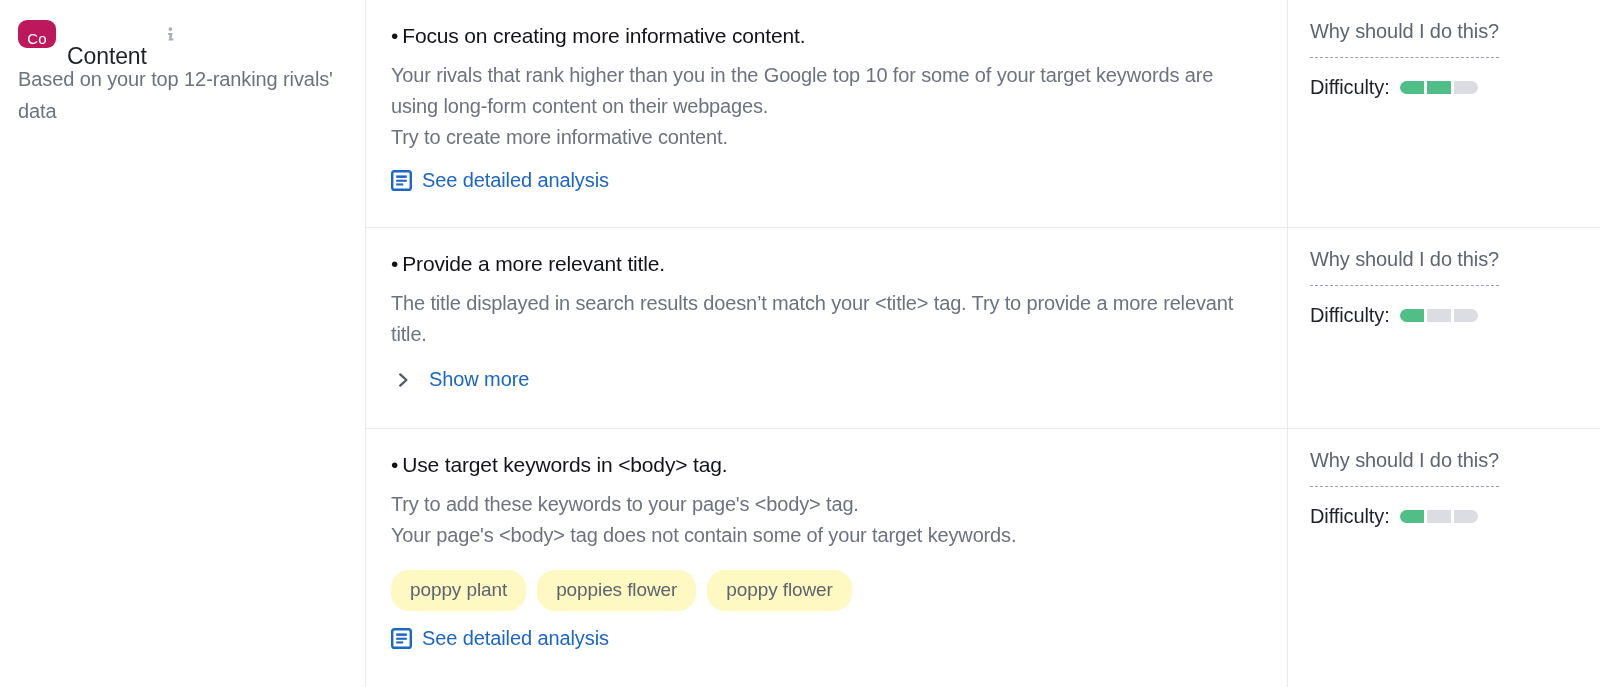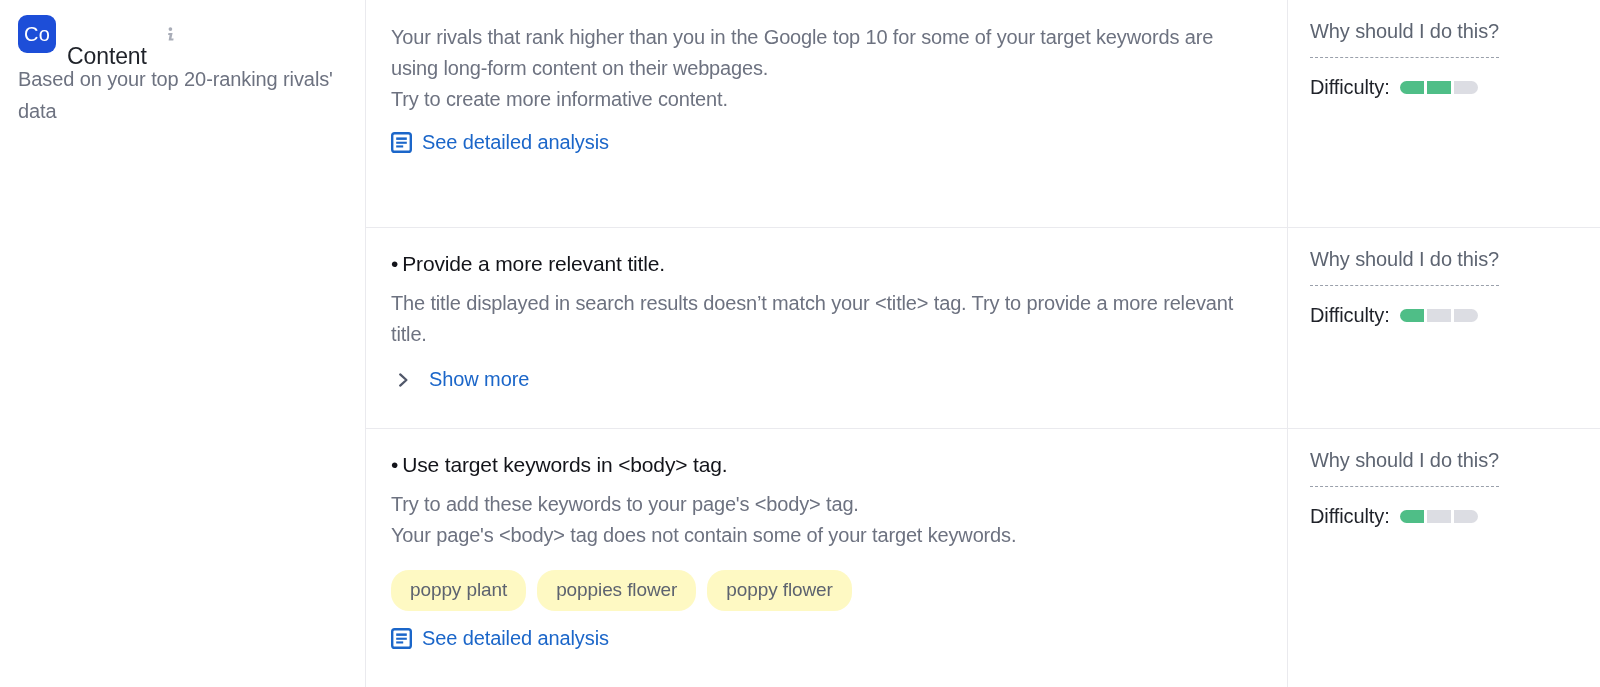--- a/index.html
+++ b/index.html
@@ -31,26 +31,26 @@
     padding: 14px 20px 0 18px;
   }
   .cat-head {
     display: flex;
     align-items: center;
     gap: 11px;
     height: 40px;
   }
   .cat-badge {
     width: 38px;
-    height: 38px;
+    height: 28px;
     flex: 0 0 38px;
     border-radius: 9px;
-    background: #1d4ed8;
+    background: #be185d;
     color: #ffffff;
-    font-size: 20px;
+    font-size: 15px;
     line-height: 38px;
     text-align: center;
     letter-spacing: 0.2px;
   }
   .cat-title {
     font-size: 23px;
     color: #1f2229;
     letter-spacing: -0.1px;
     white-space: nowrap;
     margin-top: 44px;
@@ -214,27 +214,30 @@
     <div class="cat-head">
       <div class="cat-badge">Co</div>
       <div class="cat-title">Content</div>
       <span class="info-icon">
         <svg viewBox="0 0 16 18" width="16" height="18" aria-hidden="true">
           <circle cx="8.4" cy="3.1" r="1.85" fill="#a9adb8"></circle>
           <path d="M10.6 7.0 L6.4 7.0 L6.1 8.9 L7.6 8.9 L6.6 14.6 L11.3 14.6 L11.6 12.6 L9.4 12.6 Z" fill="#a9adb8"></path>
         </svg>
       </span>
     </div>
-    <div class="cat-sub">Based on your top 20-ranking rivals' data</div>
+    <div class="cat-sub">Based on your top 12-ranking rivals' data</div>
   </div>
 
   <div class="rows">
 
     <div class="row" style="height:228px;">
       <div class="row-main">
+        <div class="tip-title">
+          <span class="bullet">•</span><span>Focus on creating more informative content.</span>
+        </div>
         <p class="tip-body">Your rivals that rank higher than you in the Google top 10 for some of your target keywords are using long-form content on their webpages.</p>
         <p class="tip-body">Try to create more informative content.</p>
         <div class="link-row">
           <span class="doc-icon">
             <svg viewBox="0 0 21 21" width="21" height="21" aria-hidden="true">
               <rect x="1.2" y="1.2" width="18.6" height="18.6" rx="2.4" fill="none" stroke="#1b66c9" stroke-width="2.4"></rect>
               <rect x="5.2" y="5.4" width="10.6" height="2.5" fill="#1b66c9"></rect>
               <rect x="5.2" y="9.7" width="10.6" height="2.1" fill="#1b66c9"></rect>
               <rect x="5.2" y="13.4" width="7.0" height="2.1" fill="#1b66c9"></rect>
             </svg>

